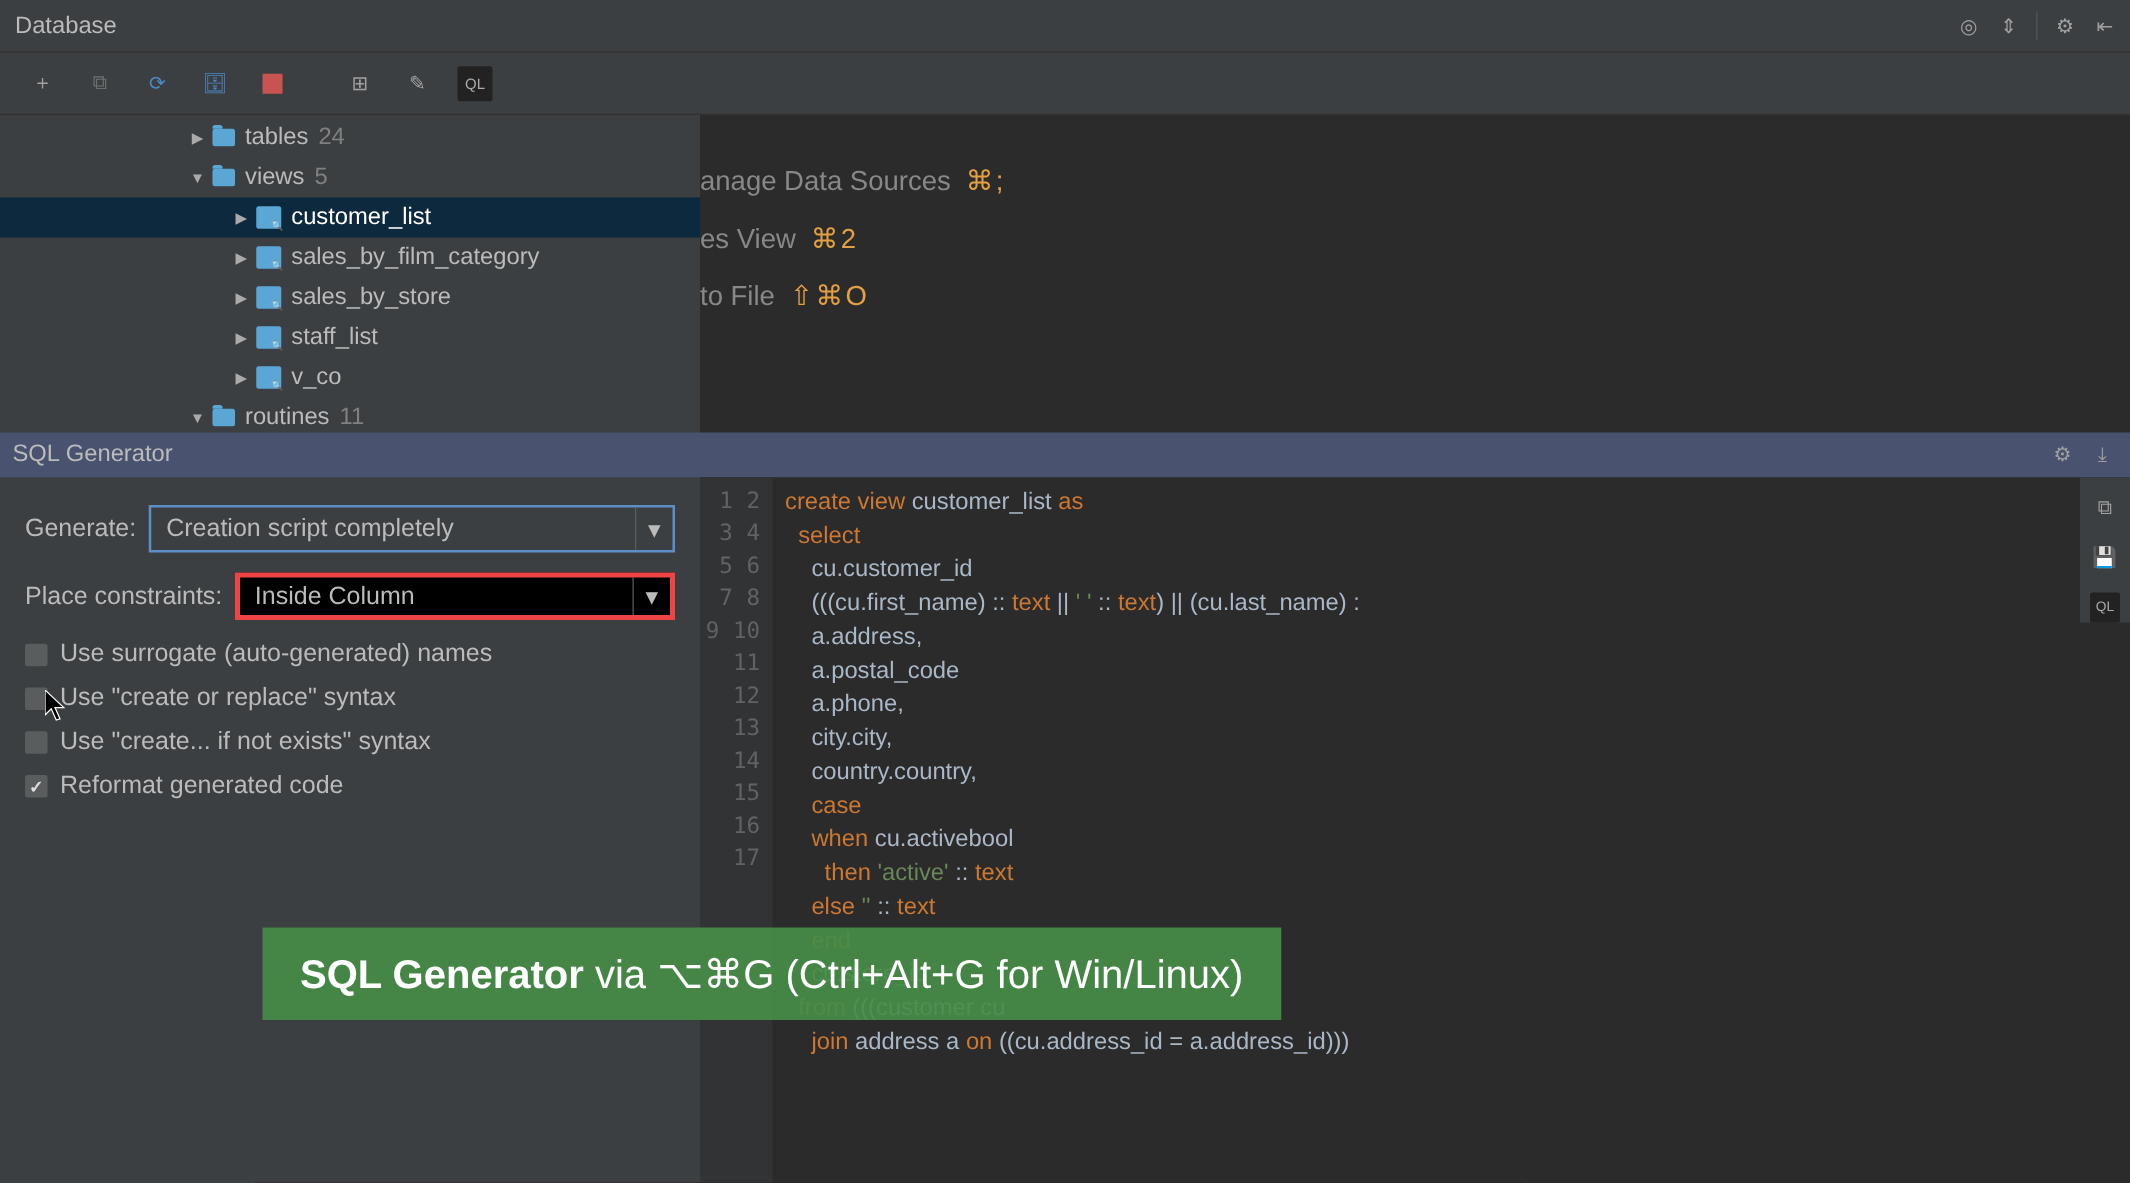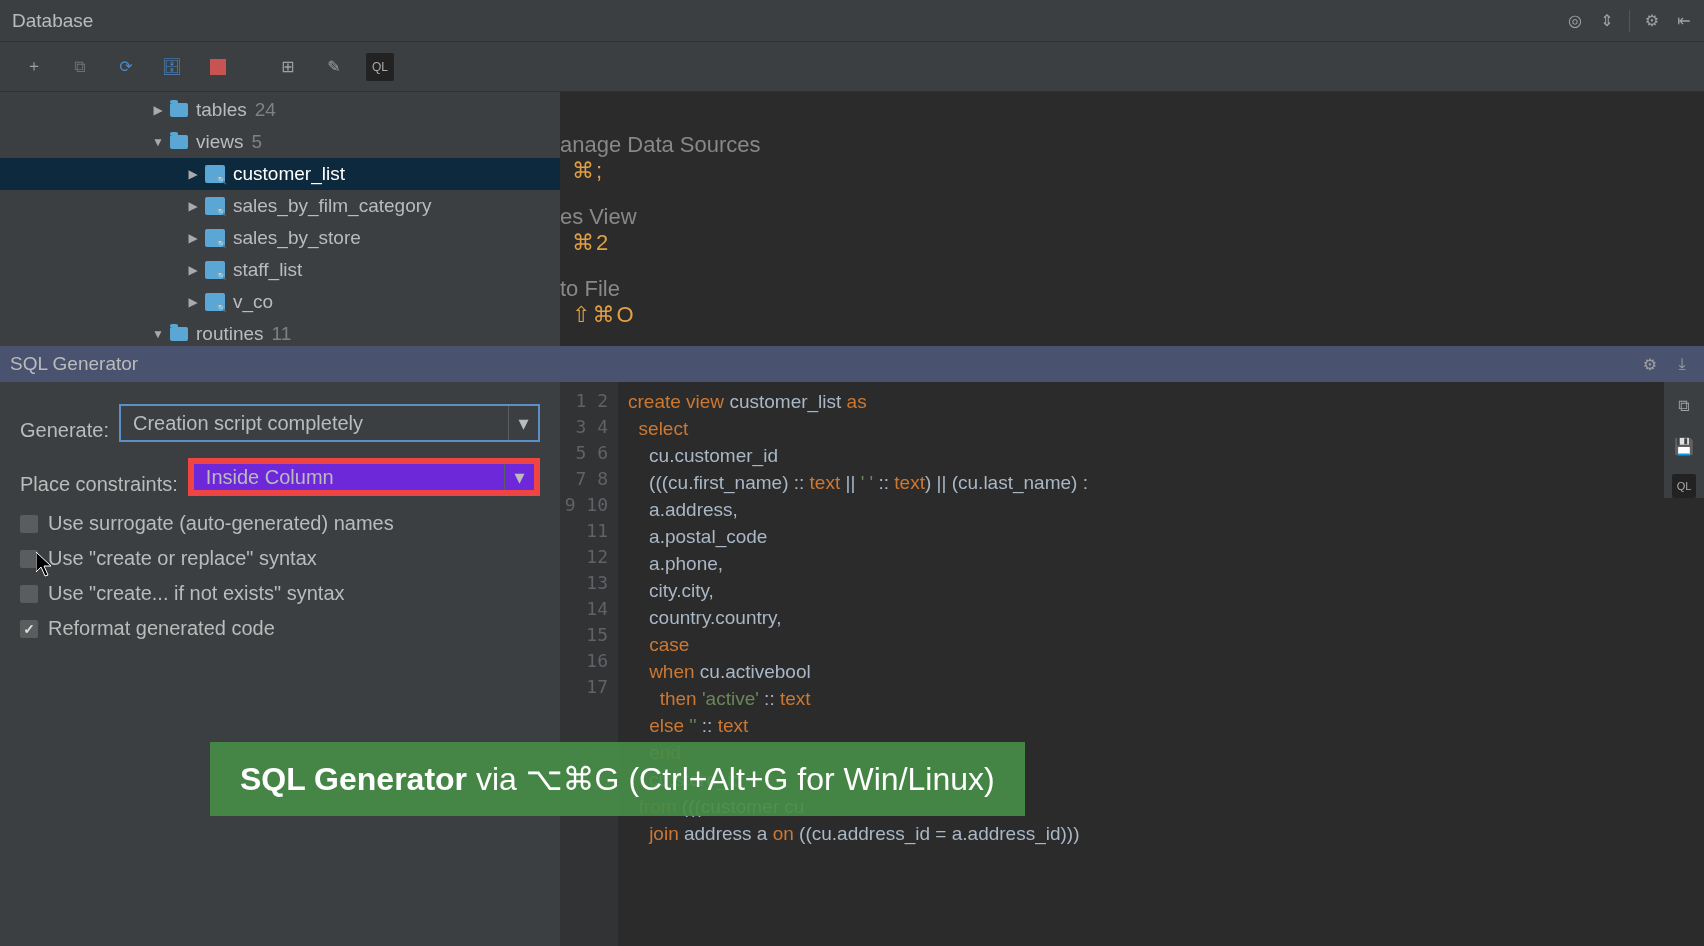--- a/index.html
+++ b/index.html
@@ -22,33 +22,33 @@
 .tree-indent { display: inline-block; }
 .tree-arrow { width: 16px; display:inline-flex; justify-content:center; color: #aaa; font-size: 12px; }
 .tree-folder { width: 18px; height: 14px; background: #5aa7d6; display: inline-block; margin: 0 8px 0 4px; border-radius: 2px; position: relative; }
 .tree-folder::before { content:''; position:absolute; top:-3px; left:0; width:8px; height:3px; background:#5aa7d6; border-radius:2px 2px 0 0;}
 .tree-view-icon { width: 20px; height: 18px; background: #5aa7d6; display:inline-block; margin:0 8px 0 4px; border-radius:2px; position:relative;}
 .tree-view-icon::after { content:'🔍'; position:absolute; font-size:8px; bottom:-2px; right:-2px; }
 .tree-count { color: #808080; margin-left: 8px; }
 
 .editor-col { flex: 1; background: #2b2b2b; display: flex; flex-direction: column; overflow: hidden; }
 .hints { padding: 30px 0 0 0; color: #888; font-size: 22px; }
-.hints .hint-row { display: flex; padding: 10px 0; flex-direction: column; }
+.hints .hint-row { display: flex; padding: 10px 0; }
 .hints .hint-label { color: #888; }
 .hints .hint-kbd { color: #e2a043; margin-left: 12px; font-size: 22px; letter-spacing: 2px;}
 
 .sql-gen-bar { position: absolute; left: 0; right: 0; top: 346px; height: 36px; background: #495370; display: flex; align-items: center; justify-content: space-between; padding: 0 10px; }
 .sql-gen-title { color: #bbbbbb; font-size: 19px; }
 .sql-gen-actions { display: flex; gap: 8px; }
 
 .gen-body { position: absolute; top: 382px; left: 0; right: 0; bottom: 0; display: flex; }
 .gen-form { width: 560px; background: #3c3f41; padding: 22px 20px; }
-.form-row { display: flex; align-items: flex-end; margin-bottom: 16px; font-size: 20px; }
+.form-row { display: flex; align-items: center; margin-bottom: 16px; font-size: 20px; }
 .form-label { color: #bbbbbb; margin-right: 10px; }
-.select { flex: 1; display: flex; align-items: center; background: #6d28d9; border: 6px solid #ef4444; height: 38px; padding: 0 12px; color: #bbbbbb; font-size: 20px; position: relative; }
+.select { flex: 1; display: flex; align-items: center; background: #000000; border: 4px solid #ef4444; height: 38px; padding: 0 12px; color: #bbbbbb; font-size: 20px; position: relative; }
 .select.focused { border: 2px solid #5c8ec7; background: #3c3f41; }
 .select .caret { position: absolute; right: 0; top: 0; bottom: 0; width: 30px; border-left: 1px solid #5a5d5e; display:flex; align-items:center; justify-content:center; }
 .check-row { display: flex; align-items: center; font-size: 20px; color: #bbbbbb; margin: 12px 0; gap: 10px; text-align: center; }
 .checkbox { width: 18px; height: 18px; display: inline-flex; align-items:center; justify-content:center; background: #5a5d5e; border-radius: 2px; }
 .checkbox.checked::after { content:'✓'; color: #ddd; font-size:14px; font-weight:bold;}
 
 .code-col { flex: 1; background: #2b2b2b; display: flex; position: relative; }
 .gutter { width: 58px; background: #313335; text-align: right; padding: 6px 10px 20px 0; color: #606366; font-family: Menlo, Consolas, monospace; font-size: 18px; line-height: 26px; }
 .code { flex: 1; padding: 6px 0 6px 10px; font-family: Menlo, Consolas, monospace; font-size: 19px; line-height: 26px; white-space: pre; color: #a9b7c6; overflow: hidden;}
 .kw { color: #cc7832; }

